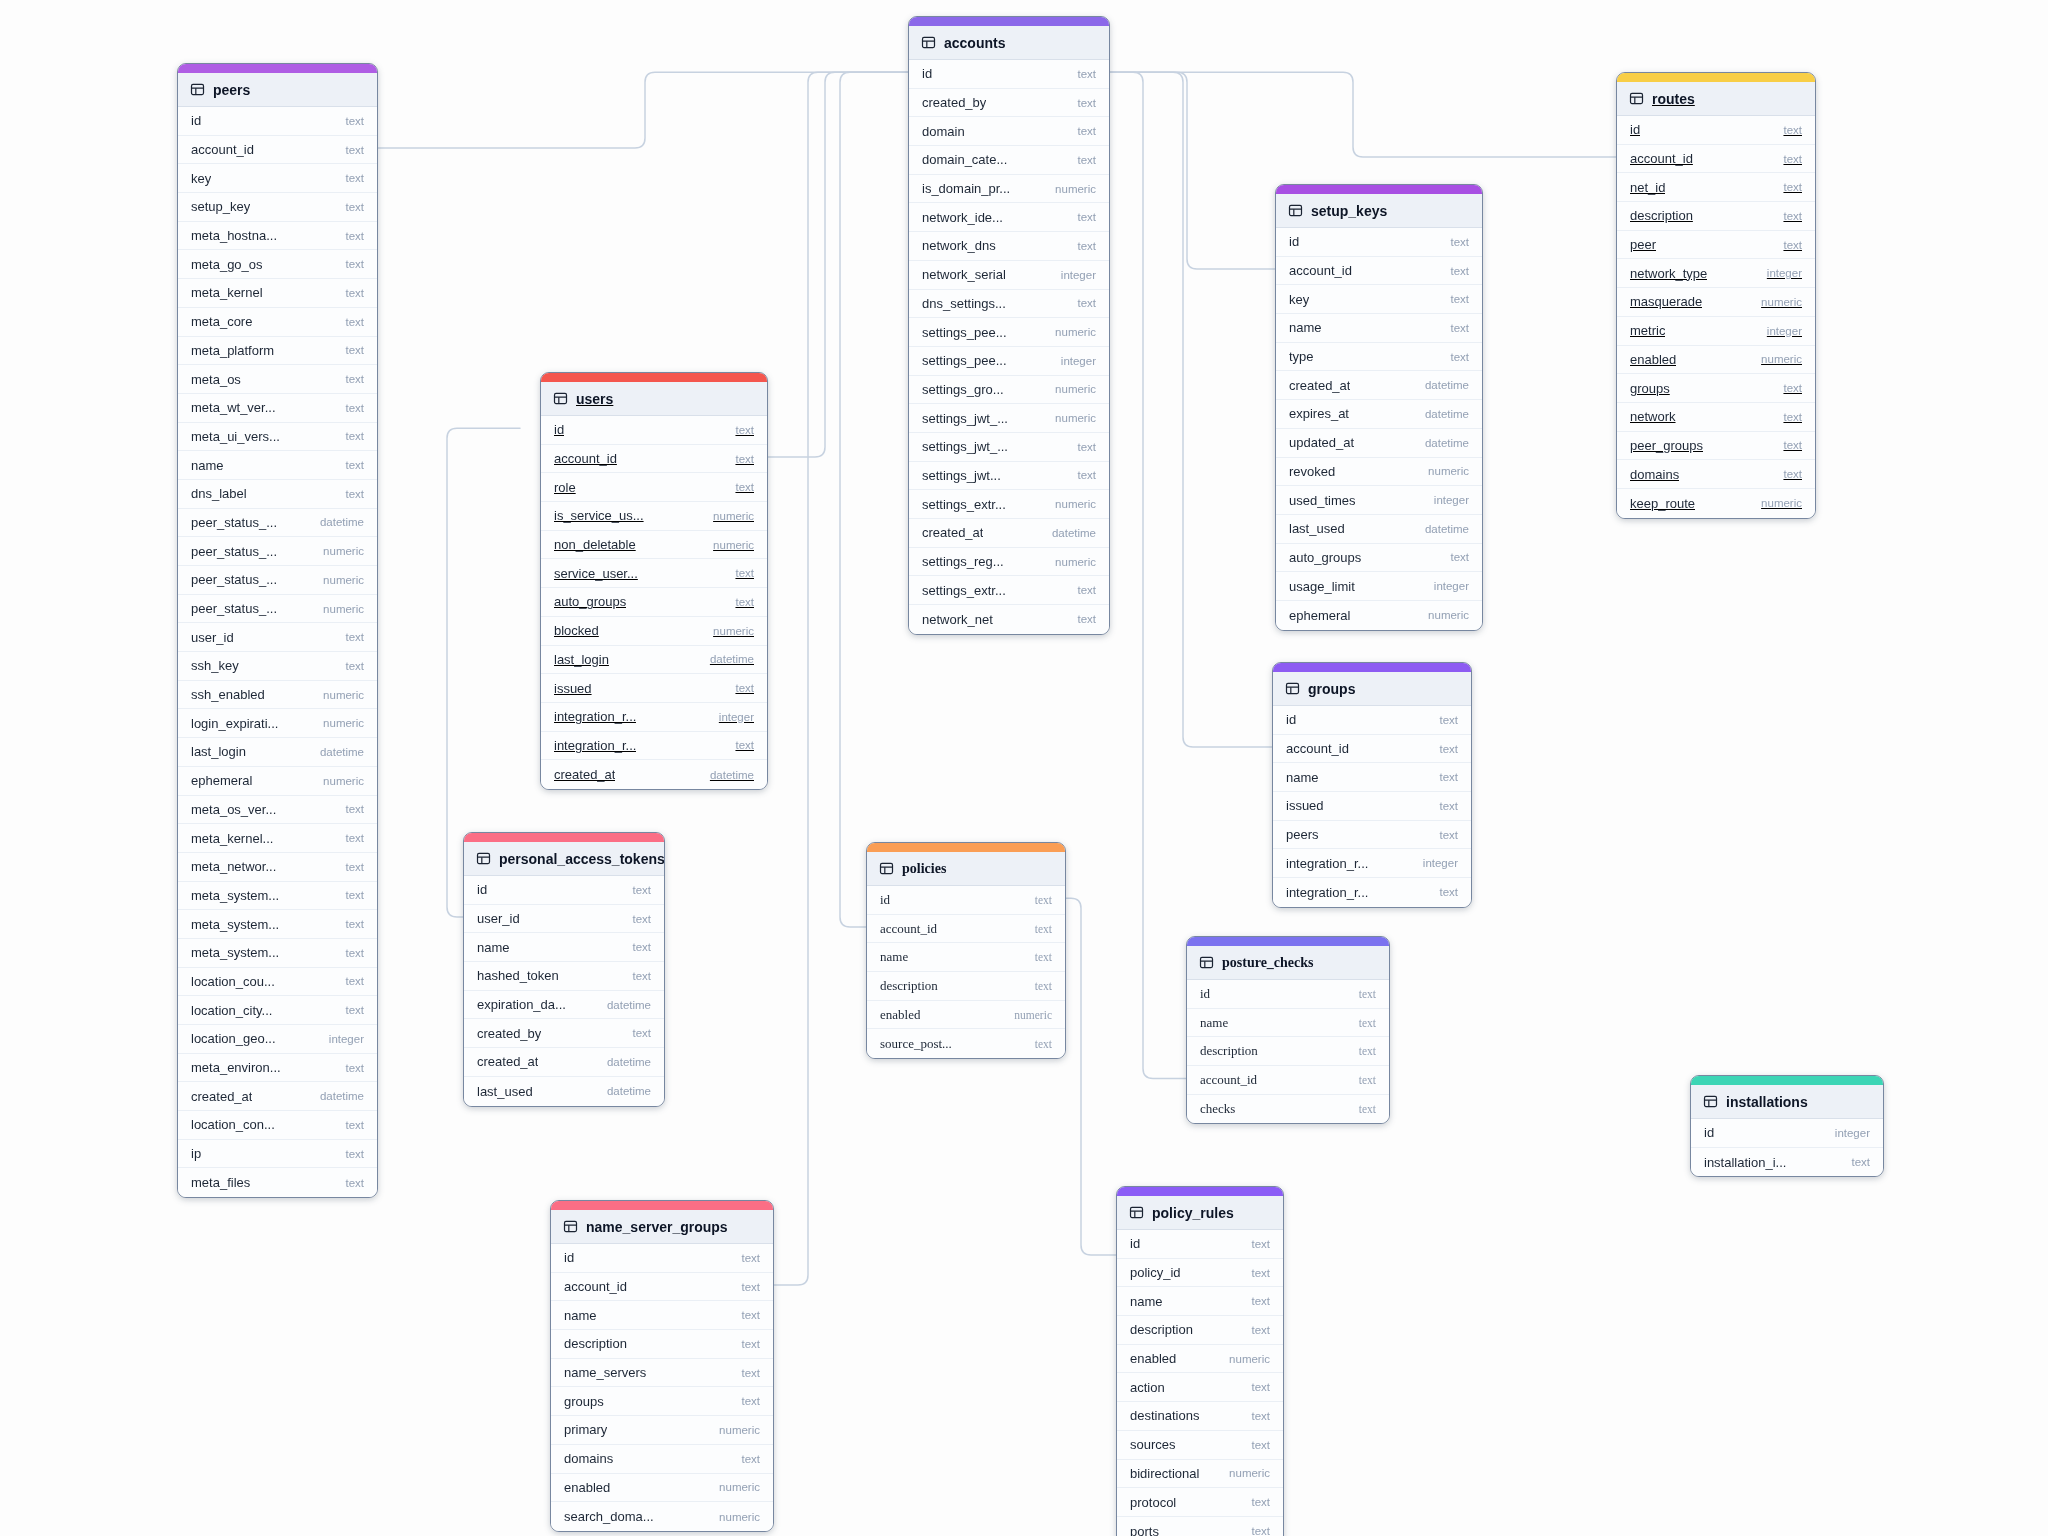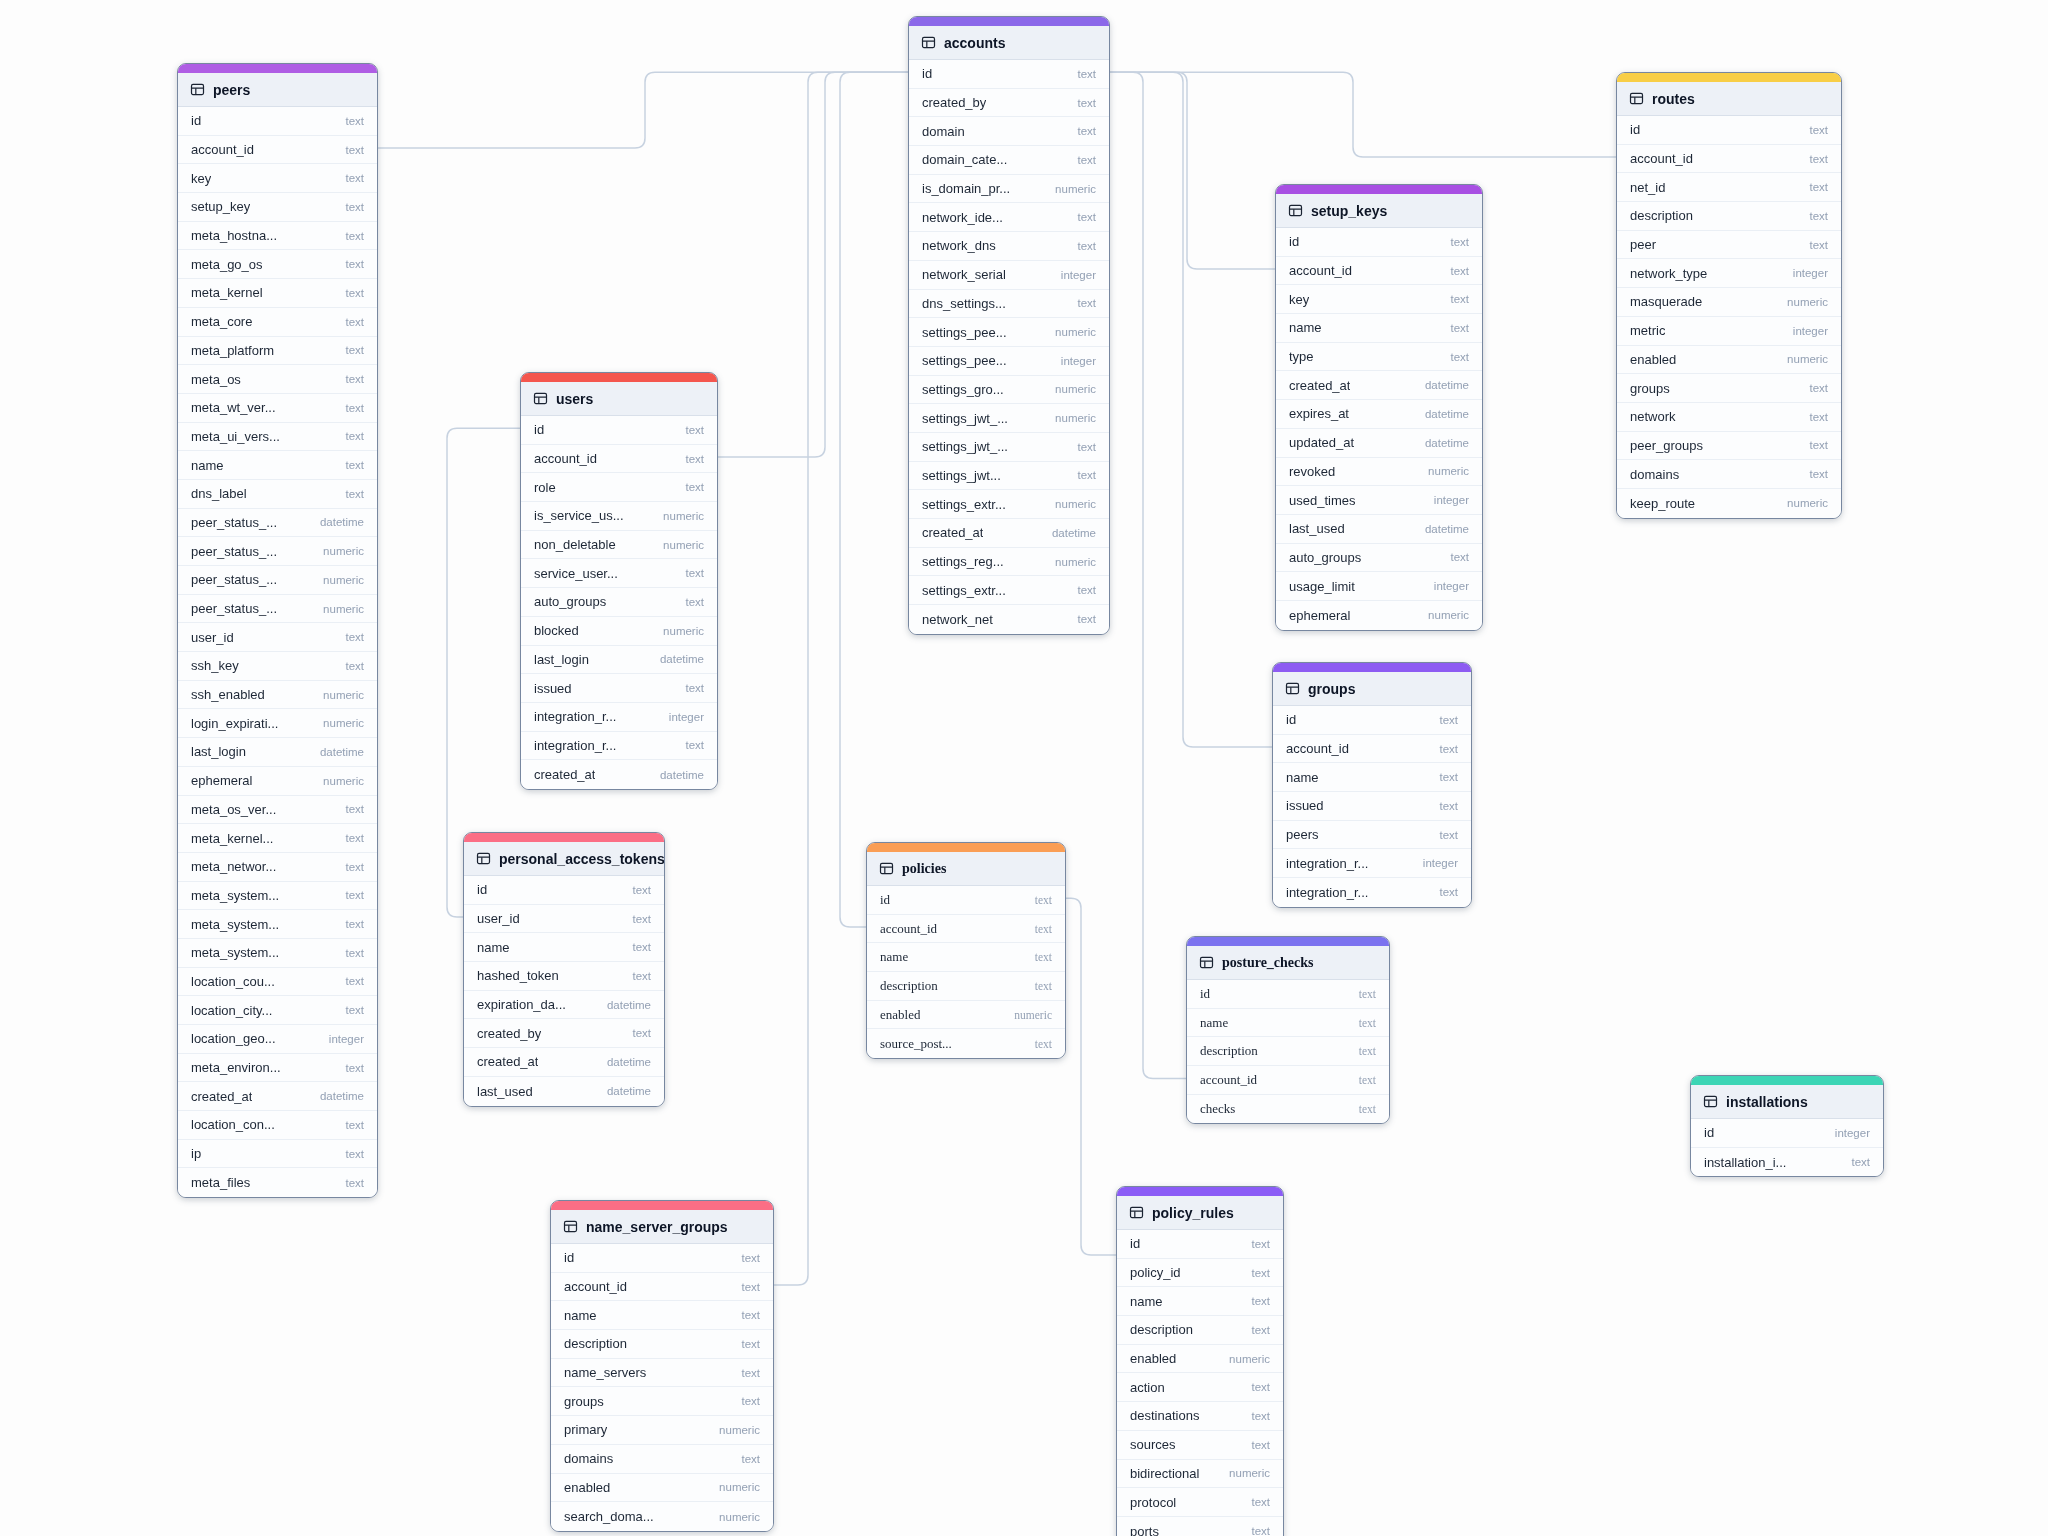--- a/index.html
+++ b/index.html
@@ -310,21 +310,21 @@
         <div class="f-row">
           <span class="f-name">settings_extr...</span>
           <span class="f-type">text</span>
         </div>
         <div class="f-row">
           <span class="f-name">network_net</span>
           <span class="f-type">text</span>
         </div>
       </div>
   </div>
-    <div class="table-node" style="left: 520px; top: 372px; width: 198px;">
+    <div class="table-node" style="left: 540px; top: 372px; width: 228px; text-decoration: underline;">
     <div class="color-bar" style="background: rgb(244, 86, 78);"></div>
     <div class="t-header">
       <span class="t-icon">
         <svg width="15" height="15" viewBox="0 0 16 16" fill="none">
           <rect x="1.6" y="2.6" width="12.8" height="10.8" rx="1.6" stroke="#1A2332" stroke-width="1.3"></rect>
           <line x1="1.6" y1="6.6" x2="14.4" y2="6.6" stroke="#1A2332" stroke-width="1.3"></line>
           <line x1="6.2" y1="6.6" x2="6.2" y2="13.2" stroke="#1A2332" stroke-width="1.3"></line>
         </svg>
       </span>
       <span class="t-name">users</span>
@@ -495,21 +495,21 @@
         <div class="f-row">
           <span class="f-name">usage_limit</span>
           <span class="f-type">integer</span>
         </div>
         <div class="f-row">
           <span class="f-name">ephemeral</span>
           <span class="f-type">numeric</span>
         </div>
       </div>
   </div>
-    <div class="table-node" style="left: 1616px; top: 72px; width: 226px;">
+    <div class="table-node" style="left: 1616px; top: 72px; width: 200px; text-decoration: underline;">
     <div class="color-bar" style="background: rgb(248, 206, 70);"></div>
     <div class="t-header">
       <span class="t-icon">
         <svg width="15" height="15" viewBox="0 0 16 16" fill="none">
           <rect x="1.6" y="2.6" width="12.8" height="10.8" rx="1.6" stroke="#1A2332" stroke-width="1.3"></rect>
           <line x1="1.6" y1="6.6" x2="14.4" y2="6.6" stroke="#1A2332" stroke-width="1.3"></line>
           <line x1="6.2" y1="6.6" x2="6.2" y2="13.2" stroke="#1A2332" stroke-width="1.3"></line>
         </svg>
       </span>
       <span class="t-name">routes</span>

